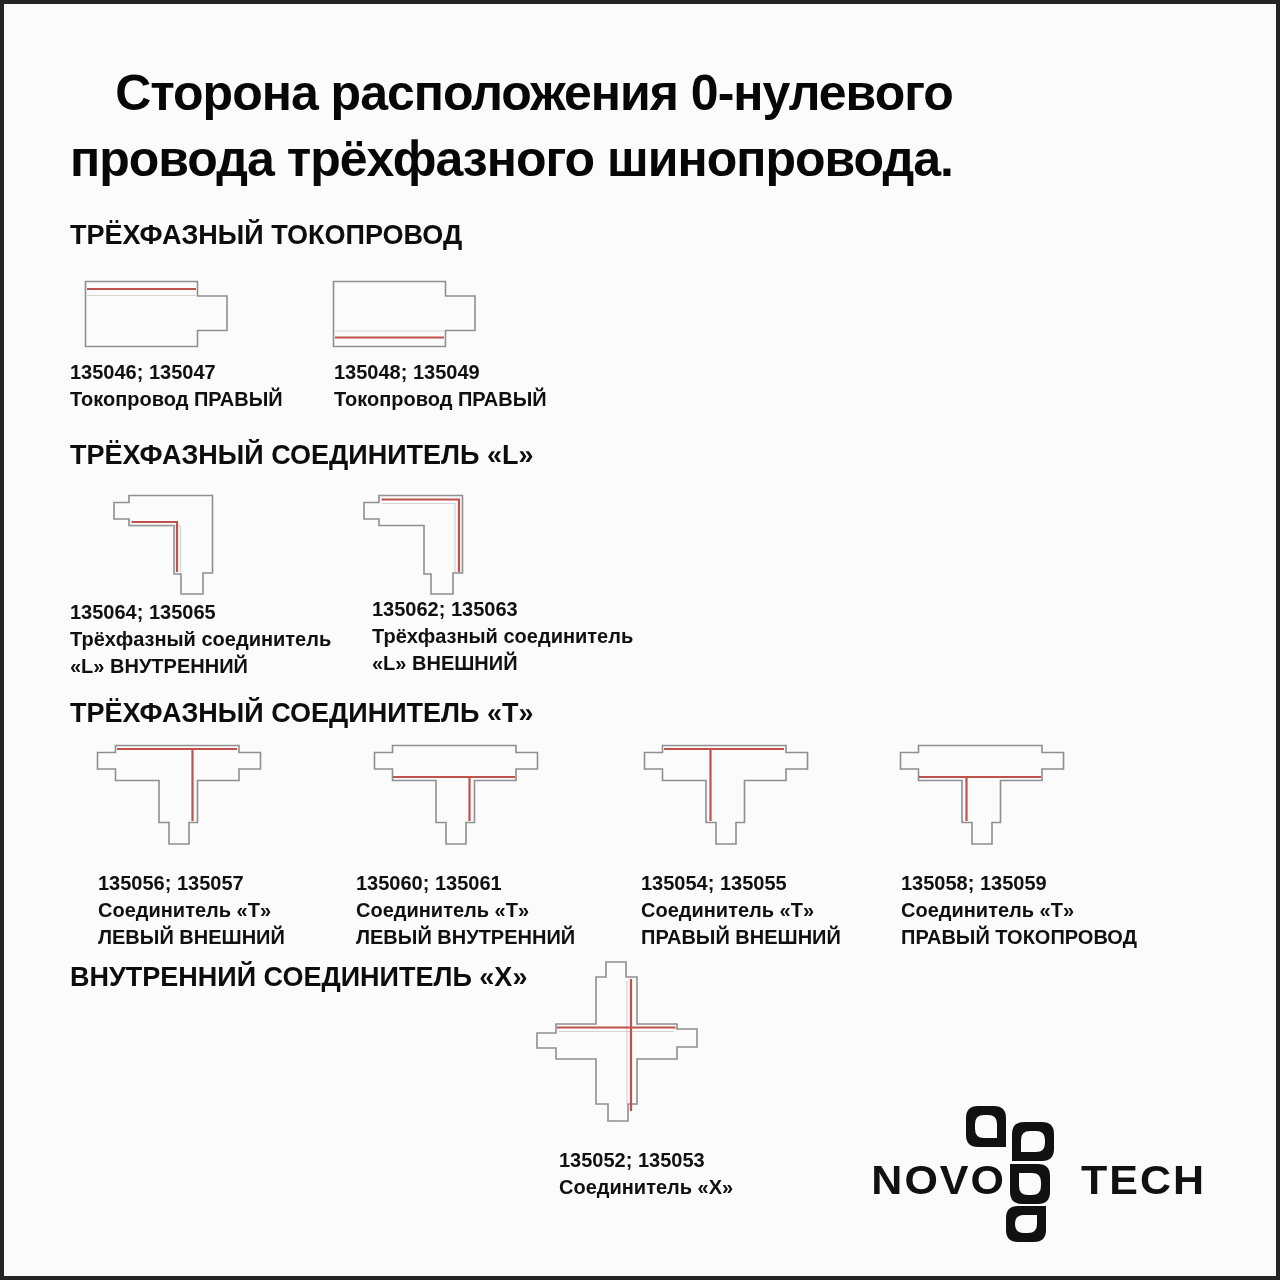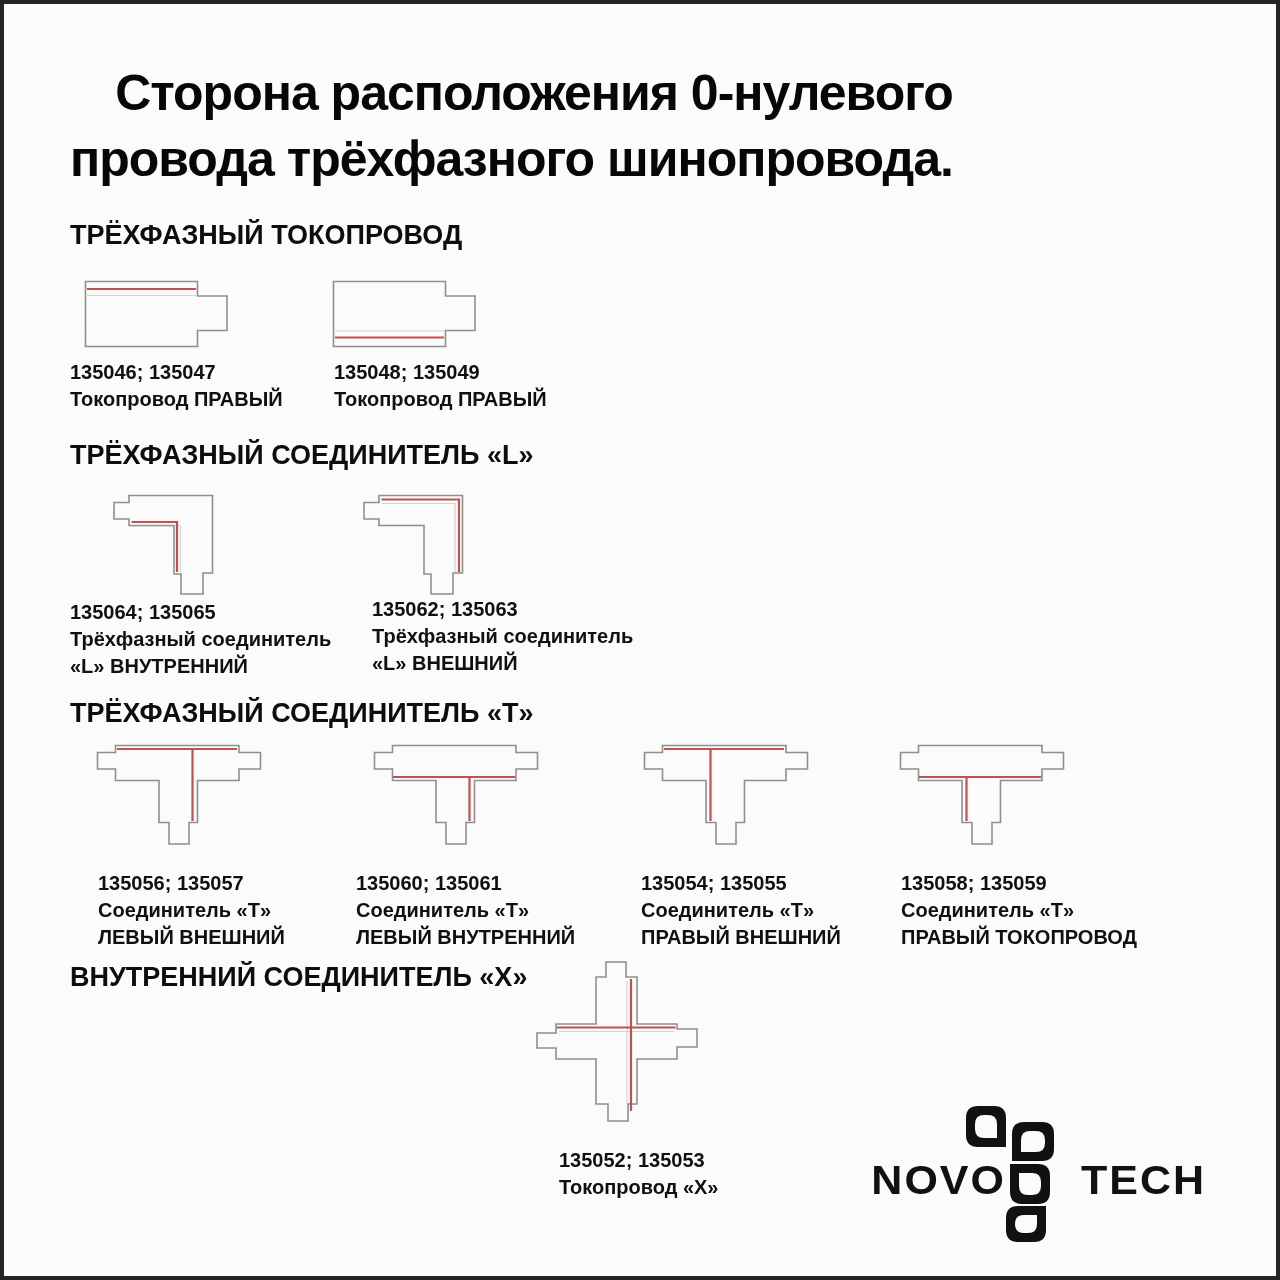--- a/index.html
+++ b/index.html
@@ -149,21 +149,21 @@
   <svg class="diagram" style="left:530px;top:955px" width="170" height="190" viewBox="0 0 170 190">
     <path class="outline" d="M72,3 H92 V18 H103 V65 H143 V70 H163 V88 H143 V100 H103 V145 H94 V162 H74 V145 H62 V100 H22 V89 H3 V74 H22 V65 H62 V18 H72 Z"></path>
     <line class="faint" x1="93" y1="22" x2="93" y2="145"></line>
     <line class="faint" x1="25" y1="72.5" x2="140" y2="72.5"></line>
     <line class="wire" x1="97" y1="20" x2="97" y2="152"></line>
     <line class="wire" x1="23" y1="68.5" x2="141.5" y2="68.5"></line>
   </svg>
 
   <div class="lbl" style="left:555px;top:1143px">
     <div>135052; 135053</div>
-    <div>Токопровод «Х»</div>
+    <div>Соединитель «Х»</div>
   </div>
 
   <div class="logo">
     <div class="logo-word logo-novo">NOVO</div>
     <svg class="logo-mark" width="96" height="146" viewBox="0 0 96 146">
       <g fill="#111" fill-rule="evenodd">
         <path d="M4,16 Q4,4 16,4 L32,4 Q44,4 44,16 L44,45 L16,45 Q4,45 4,33 Z
                  M13,22 Q13,13 22,13 L26,13 Q35,13 35,22 L35,36 L22,36 Q13,36 13,27 Z"></path>
         <path d="M50,32 Q50,20 62,20 L80,20 Q92,20 92,32 L92,47 Q92,59 80,59 L50,59 Z
                  M59,38 Q59,29 68,29 L74,29 Q83,29 83,38 L83,41 Q83,50 74,50 L59,50 Z"></path>

